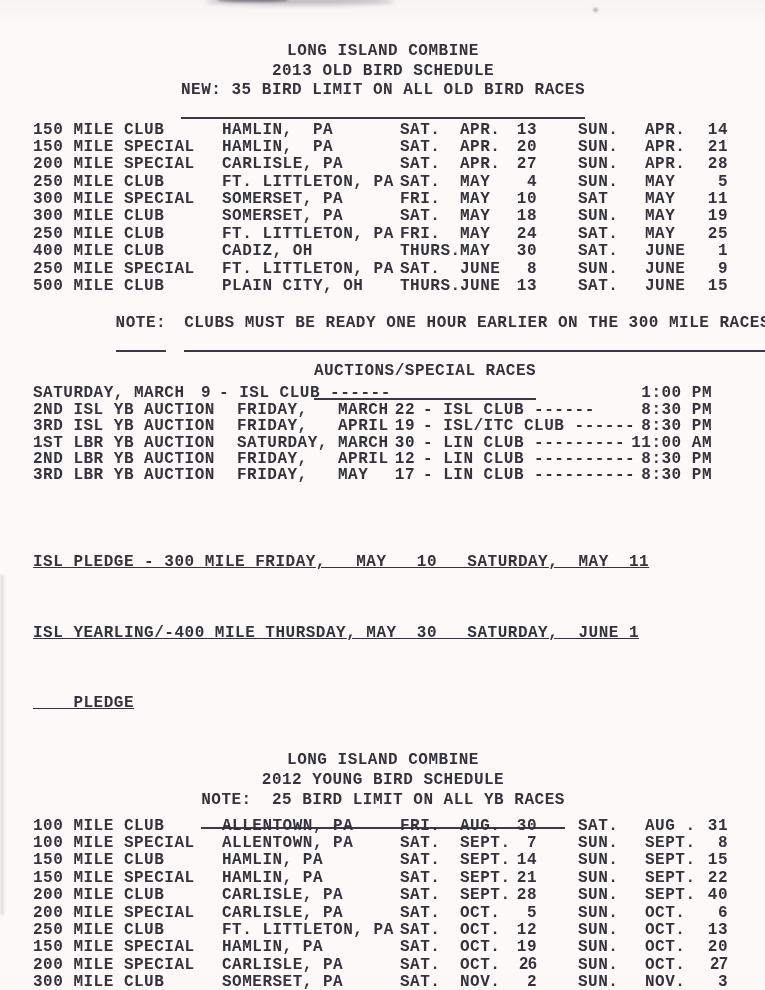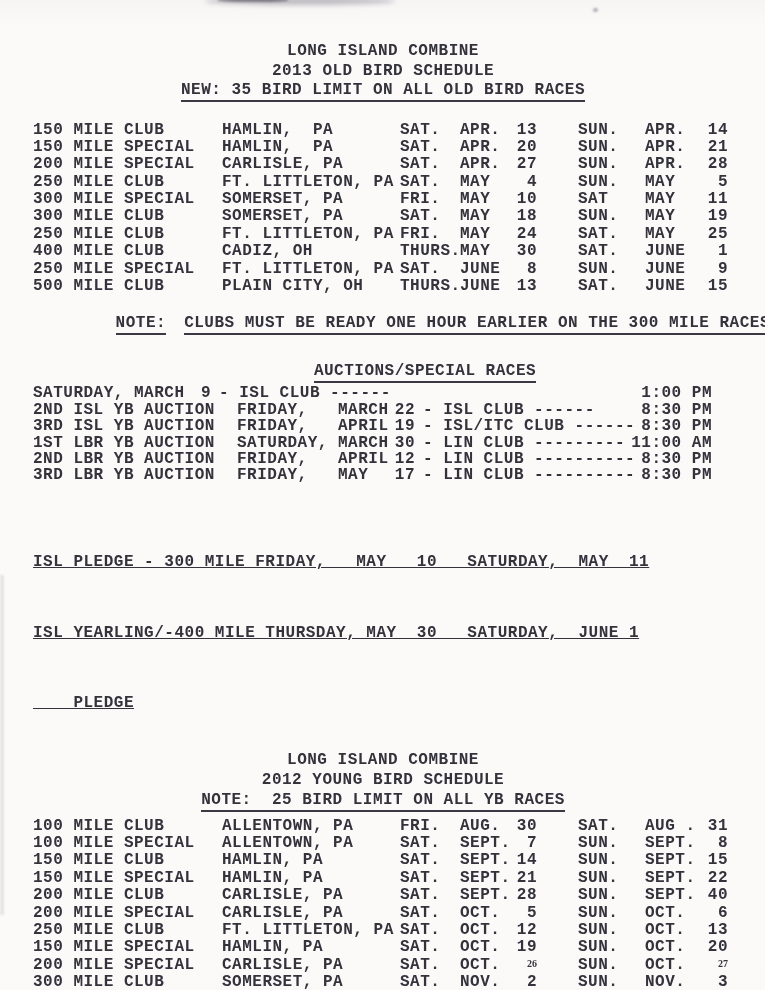--- a/index.html
+++ b/index.html
@@ -25,30 +25,30 @@
     background:rgba(40,40,55,.45);filter:blur(1.2px);border-radius:40%;}
   .speck-1{position:absolute;left:593px;top:8px;width:5px;height:4px;
     background:rgba(80,80,95,.45);filter:blur(.8px);border-radius:50%;}
   .edge-strip{position:absolute;left:0;top:575px;width:4px;height:340px;
     background:rgba(120,118,124,.16);filter:blur(1px);}
 
   .content{position:absolute;left:33px;top:0;width:700px;}
 
   .hdr{margin-top:42px;text-align:center;line-height:19.5px;}
   .hdr2{margin-top:2px;text-align:center;line-height:20px;}
-  .ul{border-bottom:2px solid #3a3944;padding-bottom:1px;white-space:pre;}
+  .ul{border-bottom:2px solid #3a3944;padding-bottom:18px;white-space:pre;}
 
   .race-table{margin-top:21px;}
   .trow{
     display:grid;
     grid-template-columns:189px 178px 60px 52px 25px 41px 67px 62px 21px;
     line-height:17.4px;height:17.4px;white-space:pre;
   }
   .trow .num{text-align:right;}
-  .small-num{font-family:Liberation Serif, serif;font-weight:600;font-size:10px;
+  .small-num{font-family:Liberation Sans, sans-serif;font-weight:600;font-size:16px;
     position:relative;top:-2px;letter-spacing:0;}
 
   .note-line{margin-top:1px;text-align:center;line-height:18px;padding-left:22px;white-space:pre;}
   .note-sp-wide{display:inline-block;width:18px;}
 
   .sec-heading{margin-top:13px;text-align:center;line-height:17px;}
   .shift-r{transform:translateX(42px);}
 
   .auction-rows{margin-top:5px;width:679px;}
   .arow{display:flex;line-height:16.4px;height:16.4px;white-space:pre;}

